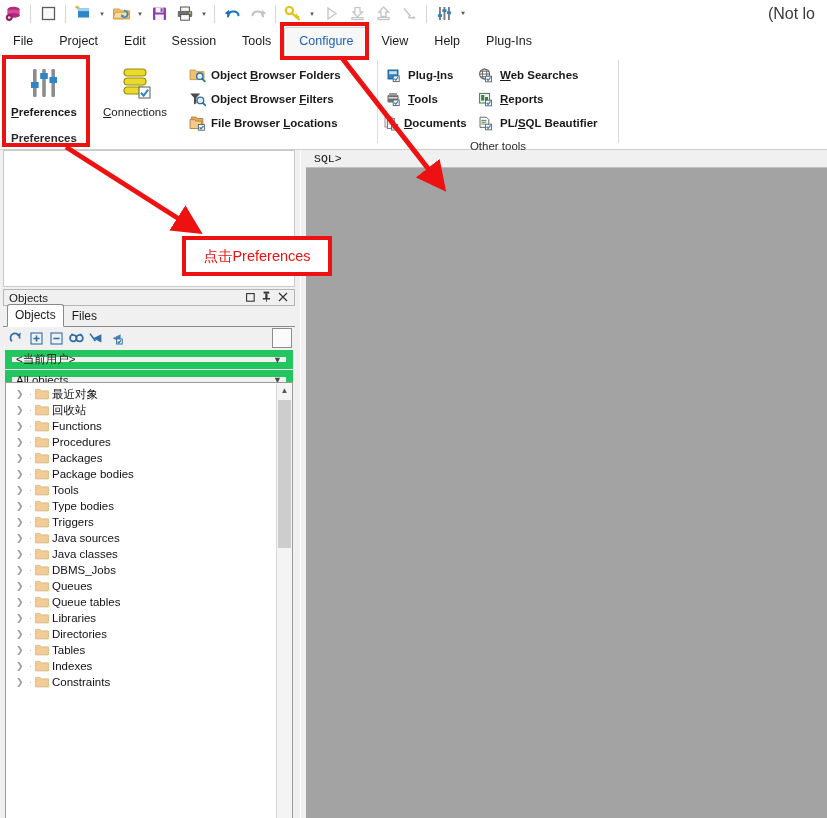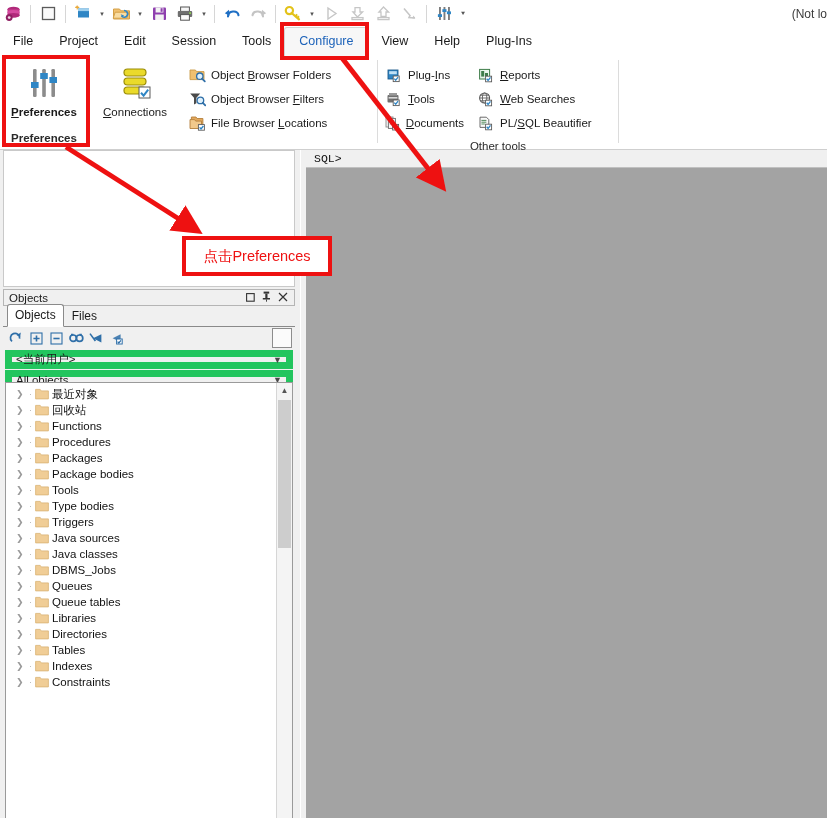--- a/index.html
+++ b/index.html
@@ -22,21 +22,21 @@
     width:26px;height:24px;display:flex;align-items:center;justify-content:center;
     flex:0 0 auto;
   }
   .tb-arrow{
     width:12px;height:24px;display:flex;align-items:center;justify-content:center;
     color:#555;font-size:7px;flex:0 0 auto;
   }
   .tb-sep{width:1px;height:18px;background:#d6d6d6;margin:0 4px;flex:0 0 auto;}
   .tb-spacer{flex:1 1 auto;}
   .notlogged{
-    font-size:12px;color:#3b3b3b;padding-right:0px;white-space:nowrap;
+    font-size:16px;color:#3b3b3b;padding-right:12px;white-space:nowrap;
     overflow:hidden;
     margin-left:43px;
   }
 
   
   .menubar{
     position:absolute;left:0;top:27px;width:827px;height:29px;
     background:#ffffff;
     display:flex;align-items:flex-start;
   }
@@ -67,21 +67,21 @@
   .rb-sep{width:1px;background:#dcdcdc;margin:4px 0 6px 0;align-self:stretch;}
   .rb-big{
     width:84px;display:flex;flex-direction:column;align-items:center;
     padding-top:6px;
   }
   .rb-big .ic{height:34px;display:flex;align-items:flex-end;justify-content:center;}
   .rb-big .lbl{font-size:11.5px;color:#1a1a1a;margin-top:6px;text-align:center;}
   .rb-col{display:flex;flex-direction:column;padding-top:3px;}
   .rb-item{
     display:flex;align-items:center;height:24px;padding:0 6px;white-space:nowrap;
-    font-size:11.5px;color:#1a1a1a;
+    font-size:11.5px;color:#1a1a1a;font-weight:bold;
   }
   .rb-item .ic{width:20px;height:18px;display:flex;align-items:center;justify-content:center;margin-right:4px;}
   u{text-decoration:underline;}
 
   
   .leftpane{
     position:absolute;left:0;top:150px;width:300px;height:668px;background:#f0f0f0;
   }
   .left-blank{
     position:absolute;left:3px;top:0px;width:292px;height:137px;
@@ -415,40 +415,40 @@
                 <path d="M8.7 11 l1.4 1.6 l2.4 -3" fill="none" stroke="#2f86c5" stroke-width="1.3"></path>
               </svg>
             </span>
             <span><u>D</u>ocuments</span>
           </div>
         </div>
         <div class="rb-col">
           <div class="rb-item">
             <span class="ic">
               <svg width="16" height="15" viewBox="0 0 16 15">
+                <circle cx="6.6" cy="6" r="5" fill="none" stroke="#5b5b5b" stroke-width="1.1"></circle>
+                <ellipse cx="6.6" cy="6" rx="2.2" ry="5" fill="none" stroke="#5b5b5b" stroke-width="0.9"></ellipse>
+                <path d="M1.7 6 h9.8 M2.6 3.2 h8 M2.6 8.8 h8" stroke="#5b5b5b" stroke-width="0.9"></path>
+                <rect x="7.6" y="8.2" width="6" height="5.6" fill="#fff" stroke="#5b5b5b" stroke-width="0.9"></rect>
+                <path d="M8.7 10.8 l1.4 1.6 l2.4 -3" fill="none" stroke="#2f86c5" stroke-width="1.3"></path>
+              </svg>
+            </span>
+            <span><u>W</u>eb Searches</span>
+          </div>
+          <div class="rb-item">
+            <span class="ic">
+              <svg width="16" height="15" viewBox="0 0 16 15">
                 <rect x="1.6" y="1.4" width="10" height="9.6" fill="#eaf6ec" stroke="#3f7d4a" stroke-width="1"></rect>
                 <rect x="3.2" y="3" width="3" height="5.6" fill="#3f7d4a"></rect>
                 <rect x="7" y="5" width="3" height="3.6" fill="#3f7d4a"></rect>
                 <rect x="7.6" y="8.2" width="6" height="5.6" fill="#fff" stroke="#5b5b5b" stroke-width="0.9"></rect>
                 <path d="M8.7 10.8 l1.4 1.6 l2.4 -3" fill="none" stroke="#2f86c5" stroke-width="1.3"></path>
               </svg>
             </span>
             <span><u>R</u>eports</span>
-          </div>
-          <div class="rb-item">
-            <span class="ic">
-              <svg width="16" height="15" viewBox="0 0 16 15">
-                <circle cx="6.6" cy="6" r="5" fill="none" stroke="#5b5b5b" stroke-width="1.1"></circle>
-                <ellipse cx="6.6" cy="6" rx="2.2" ry="5" fill="none" stroke="#5b5b5b" stroke-width="0.9"></ellipse>
-                <path d="M1.7 6 h9.8 M2.6 3.2 h8 M2.6 8.8 h8" stroke="#5b5b5b" stroke-width="0.9"></path>
-                <rect x="7.6" y="8.2" width="6" height="5.6" fill="#fff" stroke="#5b5b5b" stroke-width="0.9"></rect>
-                <path d="M8.7 10.8 l1.4 1.6 l2.4 -3" fill="none" stroke="#2f86c5" stroke-width="1.3"></path>
-              </svg>
-            </span>
-            <span><u>W</u>eb Searches</span>
           </div>
           <div class="rb-item">
             <span class="ic">
               <svg width="16" height="15" viewBox="0 0 16 15">
                 <path d="M2 1.2 h6.4 l2.4 2.4 v7.8 h-8.8 z" fill="#fafafa" stroke="#5b5b5b" stroke-width="0.9"></path>
                 <path d="M3.4 4.4 h5 M3.4 6.2 h5 M3.4 8 h3.4" stroke="#3f7d4a" stroke-width="0.9"></path>
                 <rect x="7.6" y="8.2" width="6" height="5.6" fill="#fff" stroke="#5b5b5b" stroke-width="0.9"></rect>
                 <path d="M8.7 10.8 l1.4 1.6 l2.4 -3" fill="none" stroke="#2f86c5" stroke-width="1.3"></path>
               </svg>
             </span>

